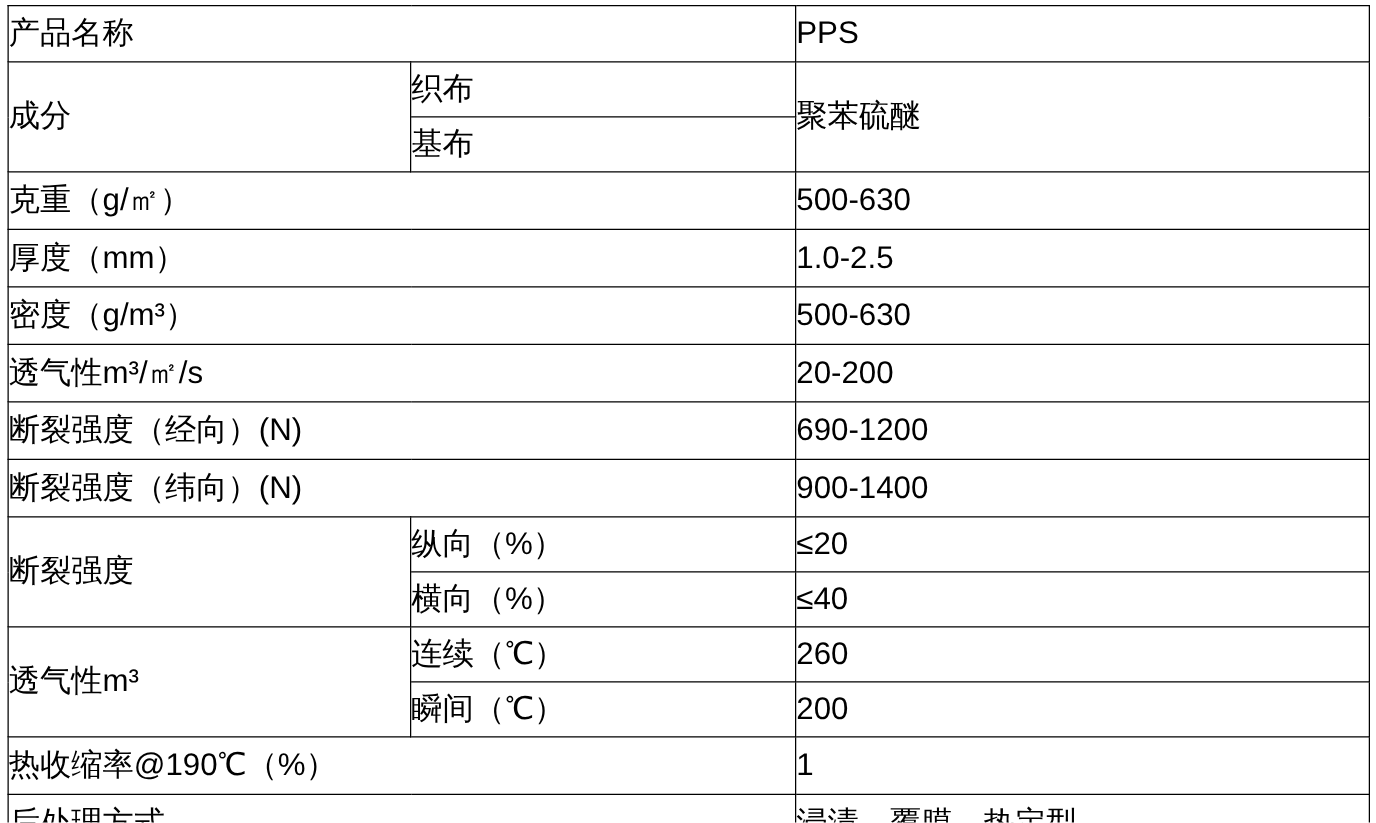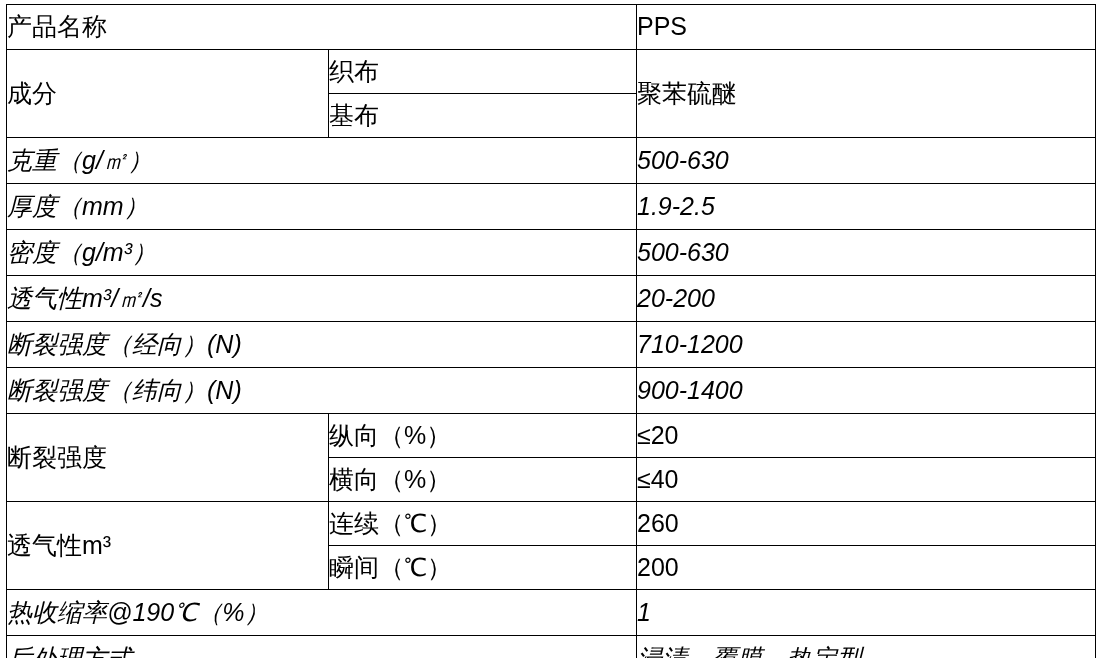--- a/index.html
+++ b/index.html
@@ -35,21 +35,21 @@
     padding: 0;
     line-height: 1.1;
   }
   
   col.c1 { width: 322px; }
   col.c2 { width: 308px; }
   col.c3 { width: 459px; }
 
   td.row-tall { height: 44px; }
   td.row-sub  { height: 43px; }
-  td.row-std  { height: 45px; font-style: italic; }
+  td.row-std  { height: 45px; }
 
   .nowrap { white-space: nowrap; }
 </style>
 </head>
 <body>
 
 <div class="sheet">
   <table class="spec">
     <colgroup>
       <col class="c1">
@@ -72,33 +72,33 @@
       <tr>
         <td class="row-sub">基布</td>
       </tr>
 
       <tr>
         <td class="row-std nowrap" colspan="2">克重（g/㎡）</td>
         <td class="row-std">500-630</td>
       </tr>
       <tr>
         <td class="row-std nowrap" colspan="2">厚度（mm）</td>
-        <td class="row-std">1.9-2.5</td>
+        <td class="row-std">1.0-2.5</td>
       </tr>
       <tr>
         <td class="row-std nowrap" colspan="2">密度（g/m³）</td>
         <td class="row-std">500-630</td>
       </tr>
       <tr>
         <td class="row-std nowrap" colspan="2">透气性m³/㎡/s</td>
         <td class="row-std">20-200</td>
       </tr>
       <tr>
         <td class="row-std nowrap" colspan="2">断裂强度（经向）(N)</td>
-        <td class="row-std">710-1200</td>
+        <td class="row-std">690-1200</td>
       </tr>
       <tr>
         <td class="row-std nowrap" colspan="2">断裂强度（纬向）(N)</td>
         <td class="row-std">900-1400</td>
       </tr>
 
       <tr>
         <td class="row-sub" rowspan="2">断裂强度</td>
         <td class="row-sub">纵向（%）</td>
         <td class="row-sub">≤20</td>

